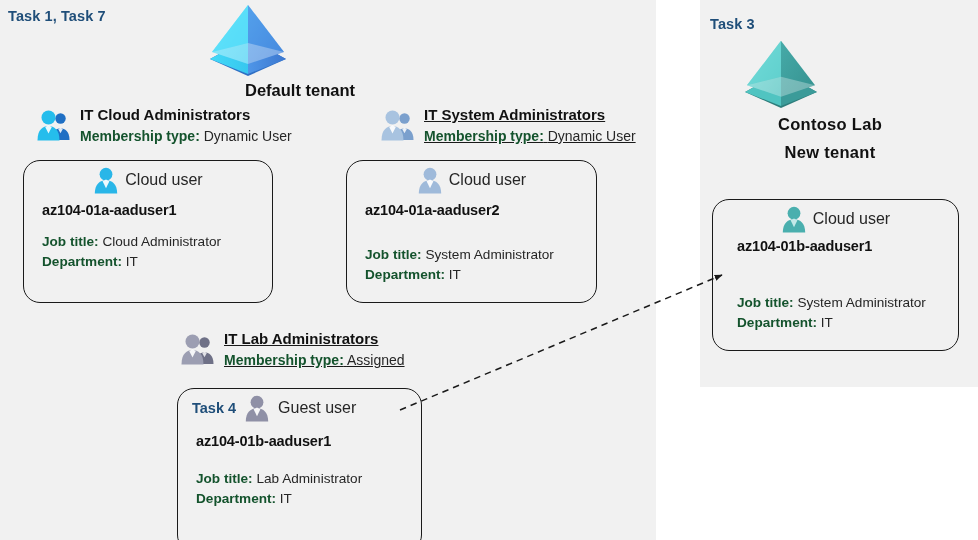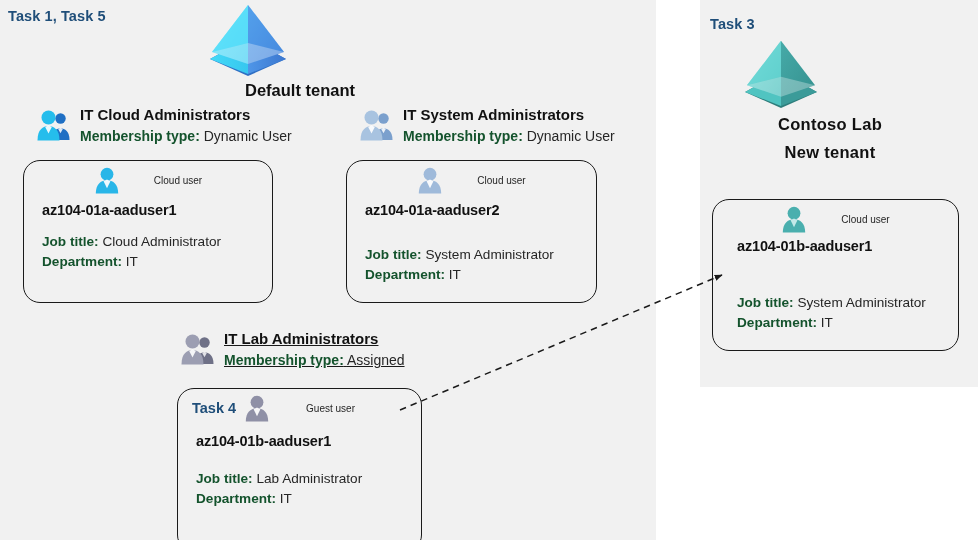--- a/index.html
+++ b/index.html
@@ -71,24 +71,23 @@
     gap: 6px;
     height: 34px;
     margin-top: 2px;
   }
   .card-head.left-align {
     justify-content: flex-start;
     padding-left: 14px;
     gap: 8px;
   }
   .usertype-label {
-    font-size: 10px;
+    font-size: 16px;
     color: #262626;
     white-space: nowrap;
-    margin-left: 28px;
   }
   .inline-task {
     font-weight: bold;
     font-size: 14.5px;
     color: #1f4e79;
     white-space: nowrap;
   }
   .card-username {
     font-weight: bold;
     font-size: 14.5px;
@@ -116,21 +115,21 @@
   .attr-key { font-weight: bold; color: #14532d; }
 
   
   .group {
     position: absolute;
     display: flex;
     align-items: center;
     gap: 7px;
   }
   #group-cloud  { left: 36px;  top: 105px; }
-  #group-system { left: 359px; top: 105px; }
+  #group-system { left: 380px; top: 105px; text-decoration: underline; }
   #group-lab    { left: 180px; top: 329px; text-decoration: underline; }
 
   .group-text { line-height: 1.32; }
   .group-title {
     font-weight: bold;
     font-size: 15px;
     color: #111111;
     white-space: nowrap;
   }
   .group-meta {
@@ -150,21 +149,21 @@
   }
 
   svg { display: block; }
 </style>
 </head>
 <body>
 
 <div class="panel" id="panel-left"></div>
 <div class="panel" id="panel-right"></div>
 
-<div class="task-label" id="task-1-2">Task 1, Task 5</div>
+<div class="task-label" id="task-1-2">Task 1, Task 7</div>
 
 <div class="task-label" id="task-3">Task 3</div>
 
 <div class="tenant-block" id="tenant-default">
   <span>
     <svg width="86" height="74" viewBox="0 0 86 74" aria-hidden="true">
       <defs>
         <linearGradient id="dtL" x1="0" y1="0" x2="1" y2="1">
           <stop offset="0%" stop-color="#5ce4fb"></stop>
             <stop offset="100%" stop-color="#3fcdf2"></stop>

